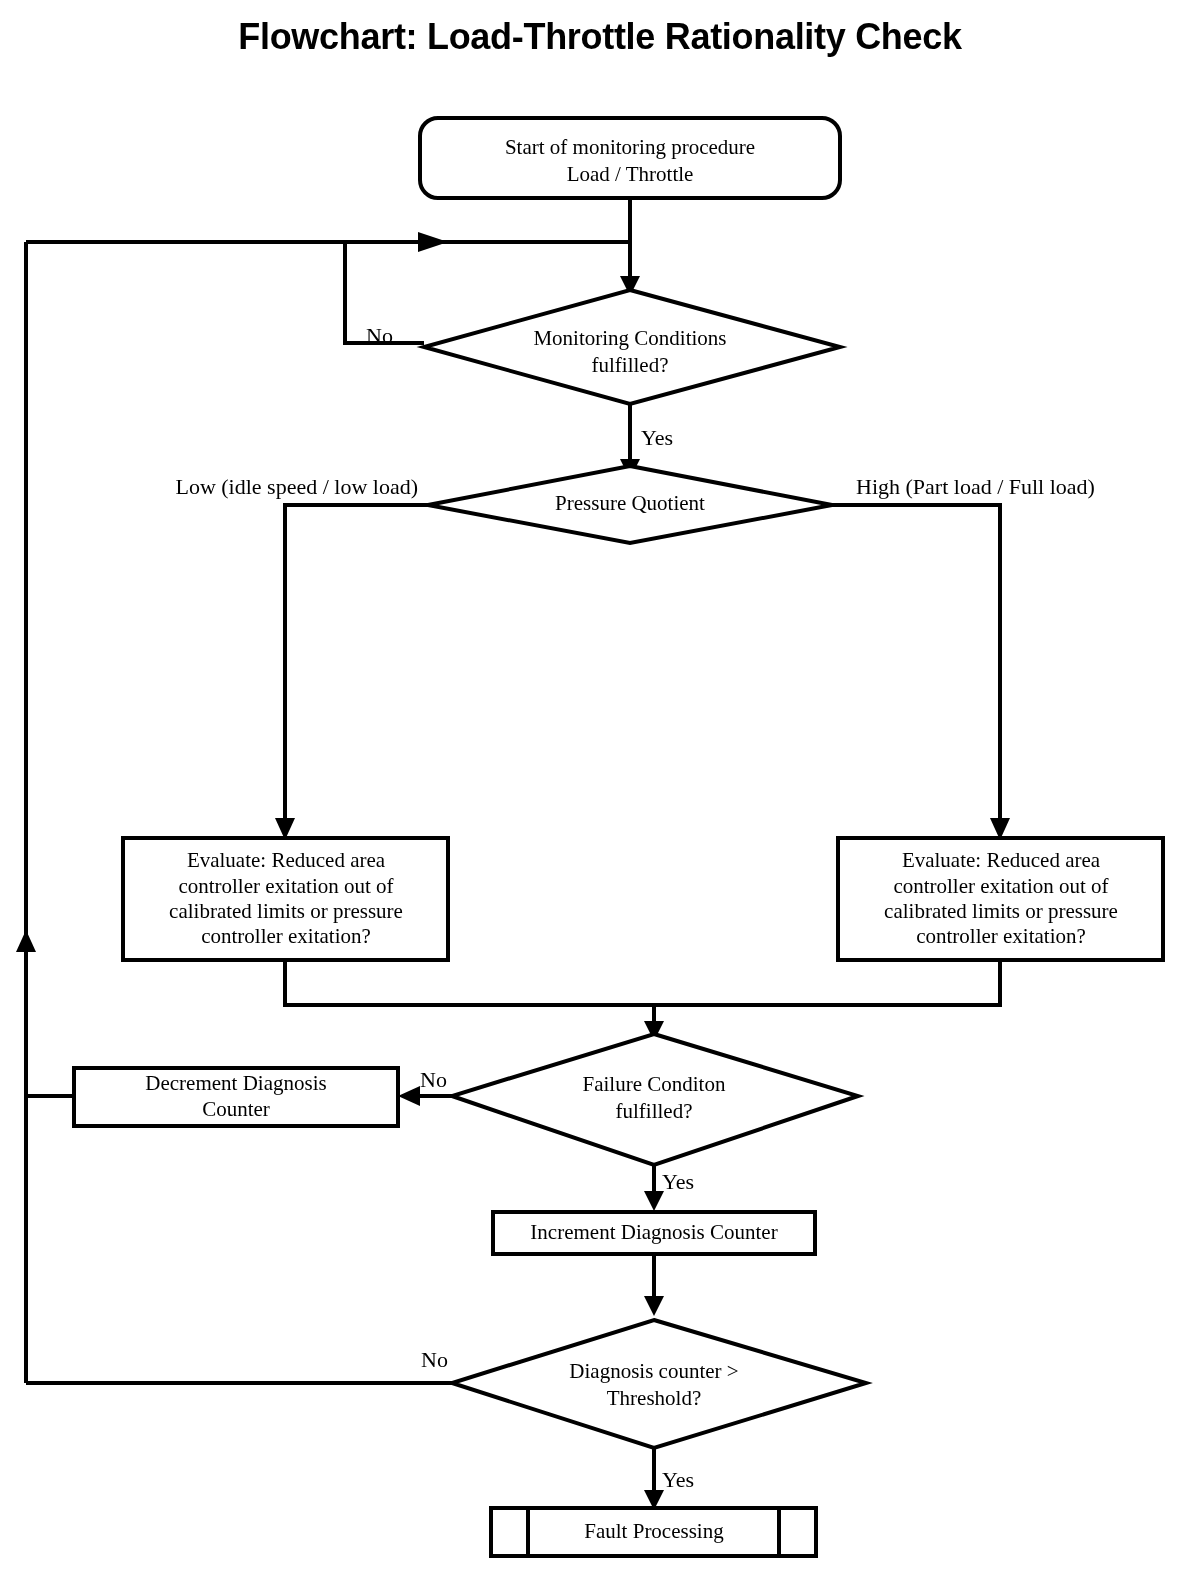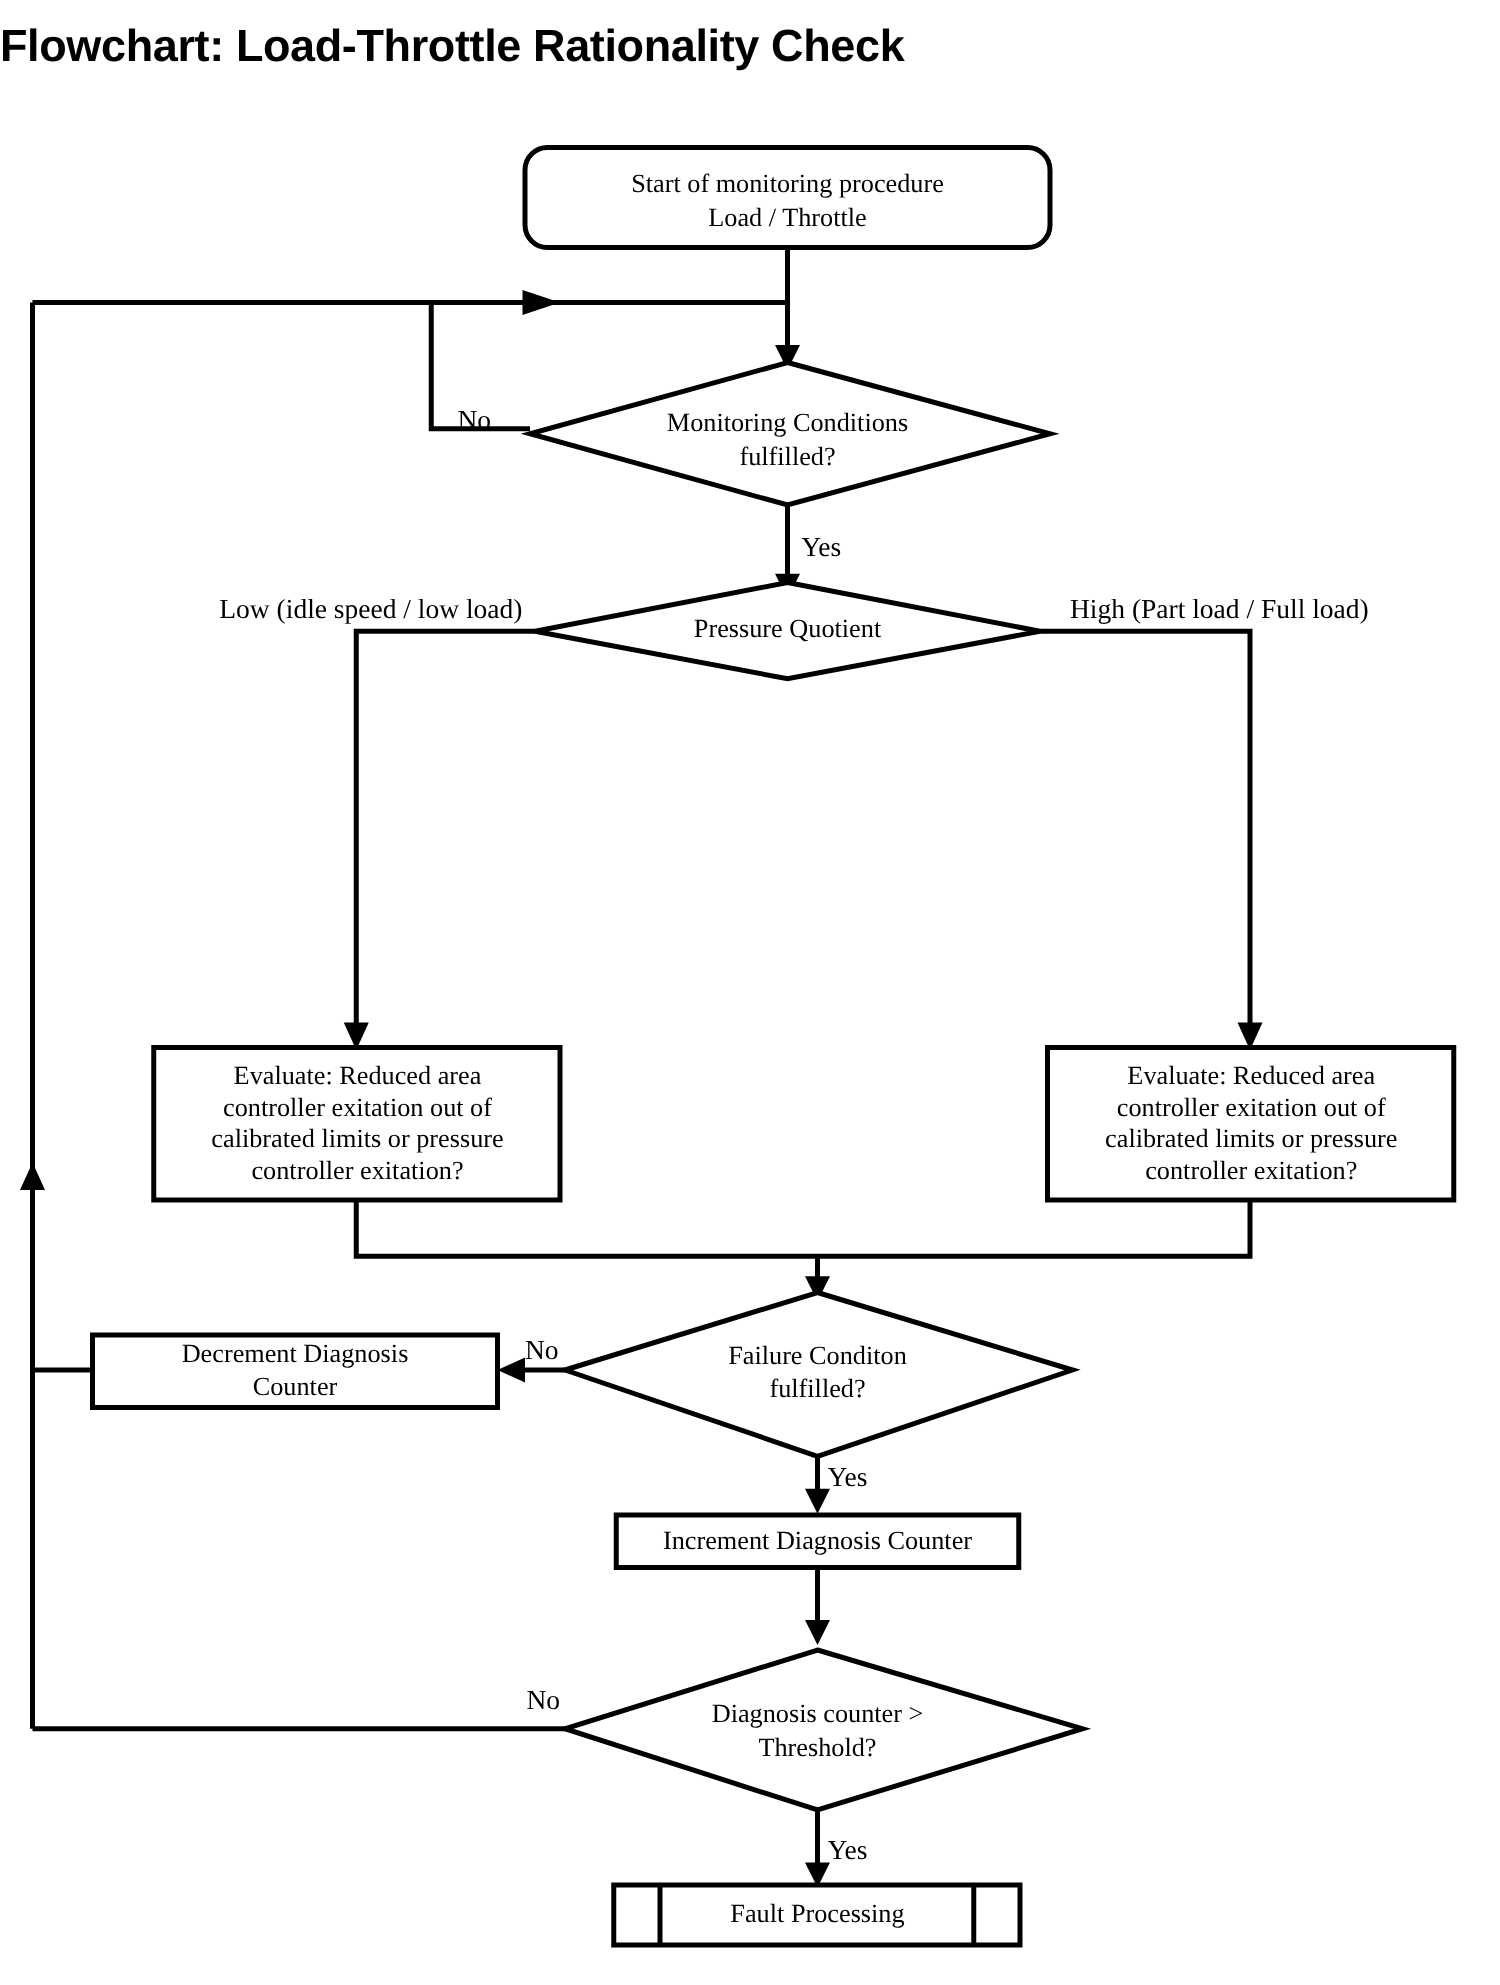--- a/index.html
+++ b/index.html
@@ -13,21 +13,21 @@
     height: 1588px;
     background: #ffffff;
     overflow: hidden;
     font-family: "Liberation Serif", serif;
   }
   #chart-title {
     position: absolute;
     left: 0;
     top: 16px;
     width: 1200px;
-    text-align: left;
+    text-align: center;
     font-family: "Liberation Sans", sans-serif;
     font-weight: bold;
     font-size: 36px;
     letter-spacing: -0.3px;
     color: #000000;
     white-space: nowrap;
   }
   svg.flow {
     position: absolute;
     left: 0;

